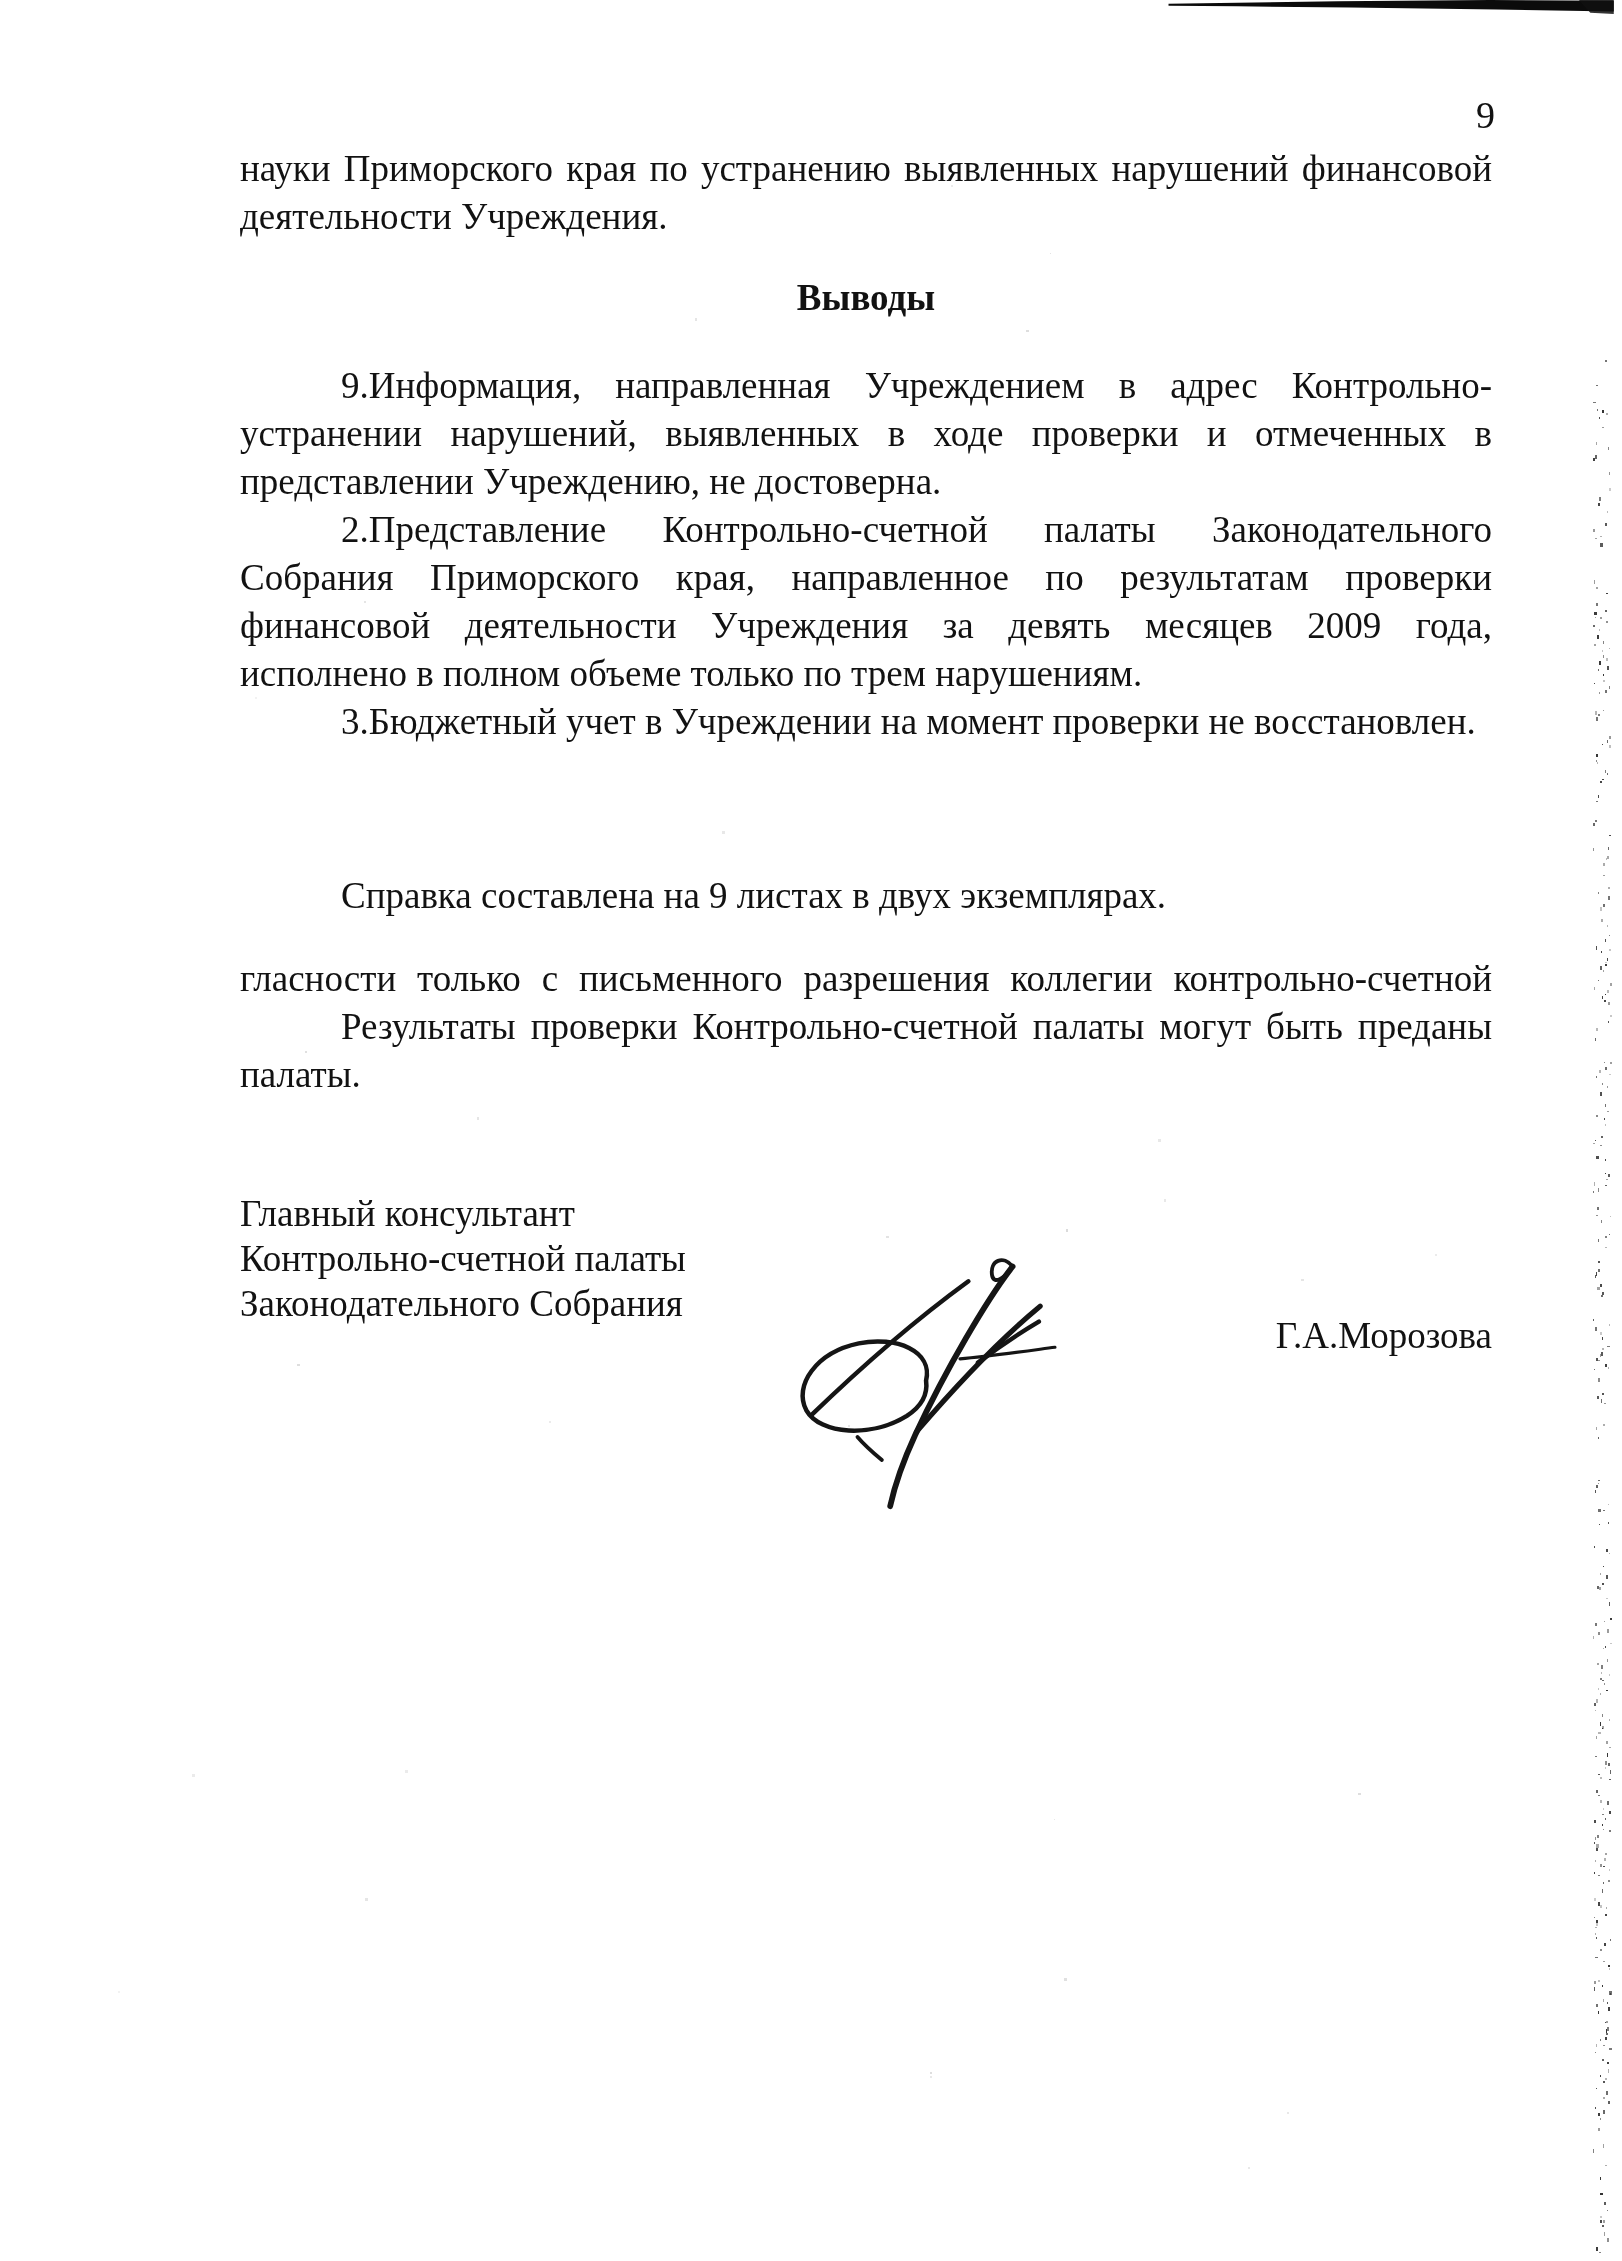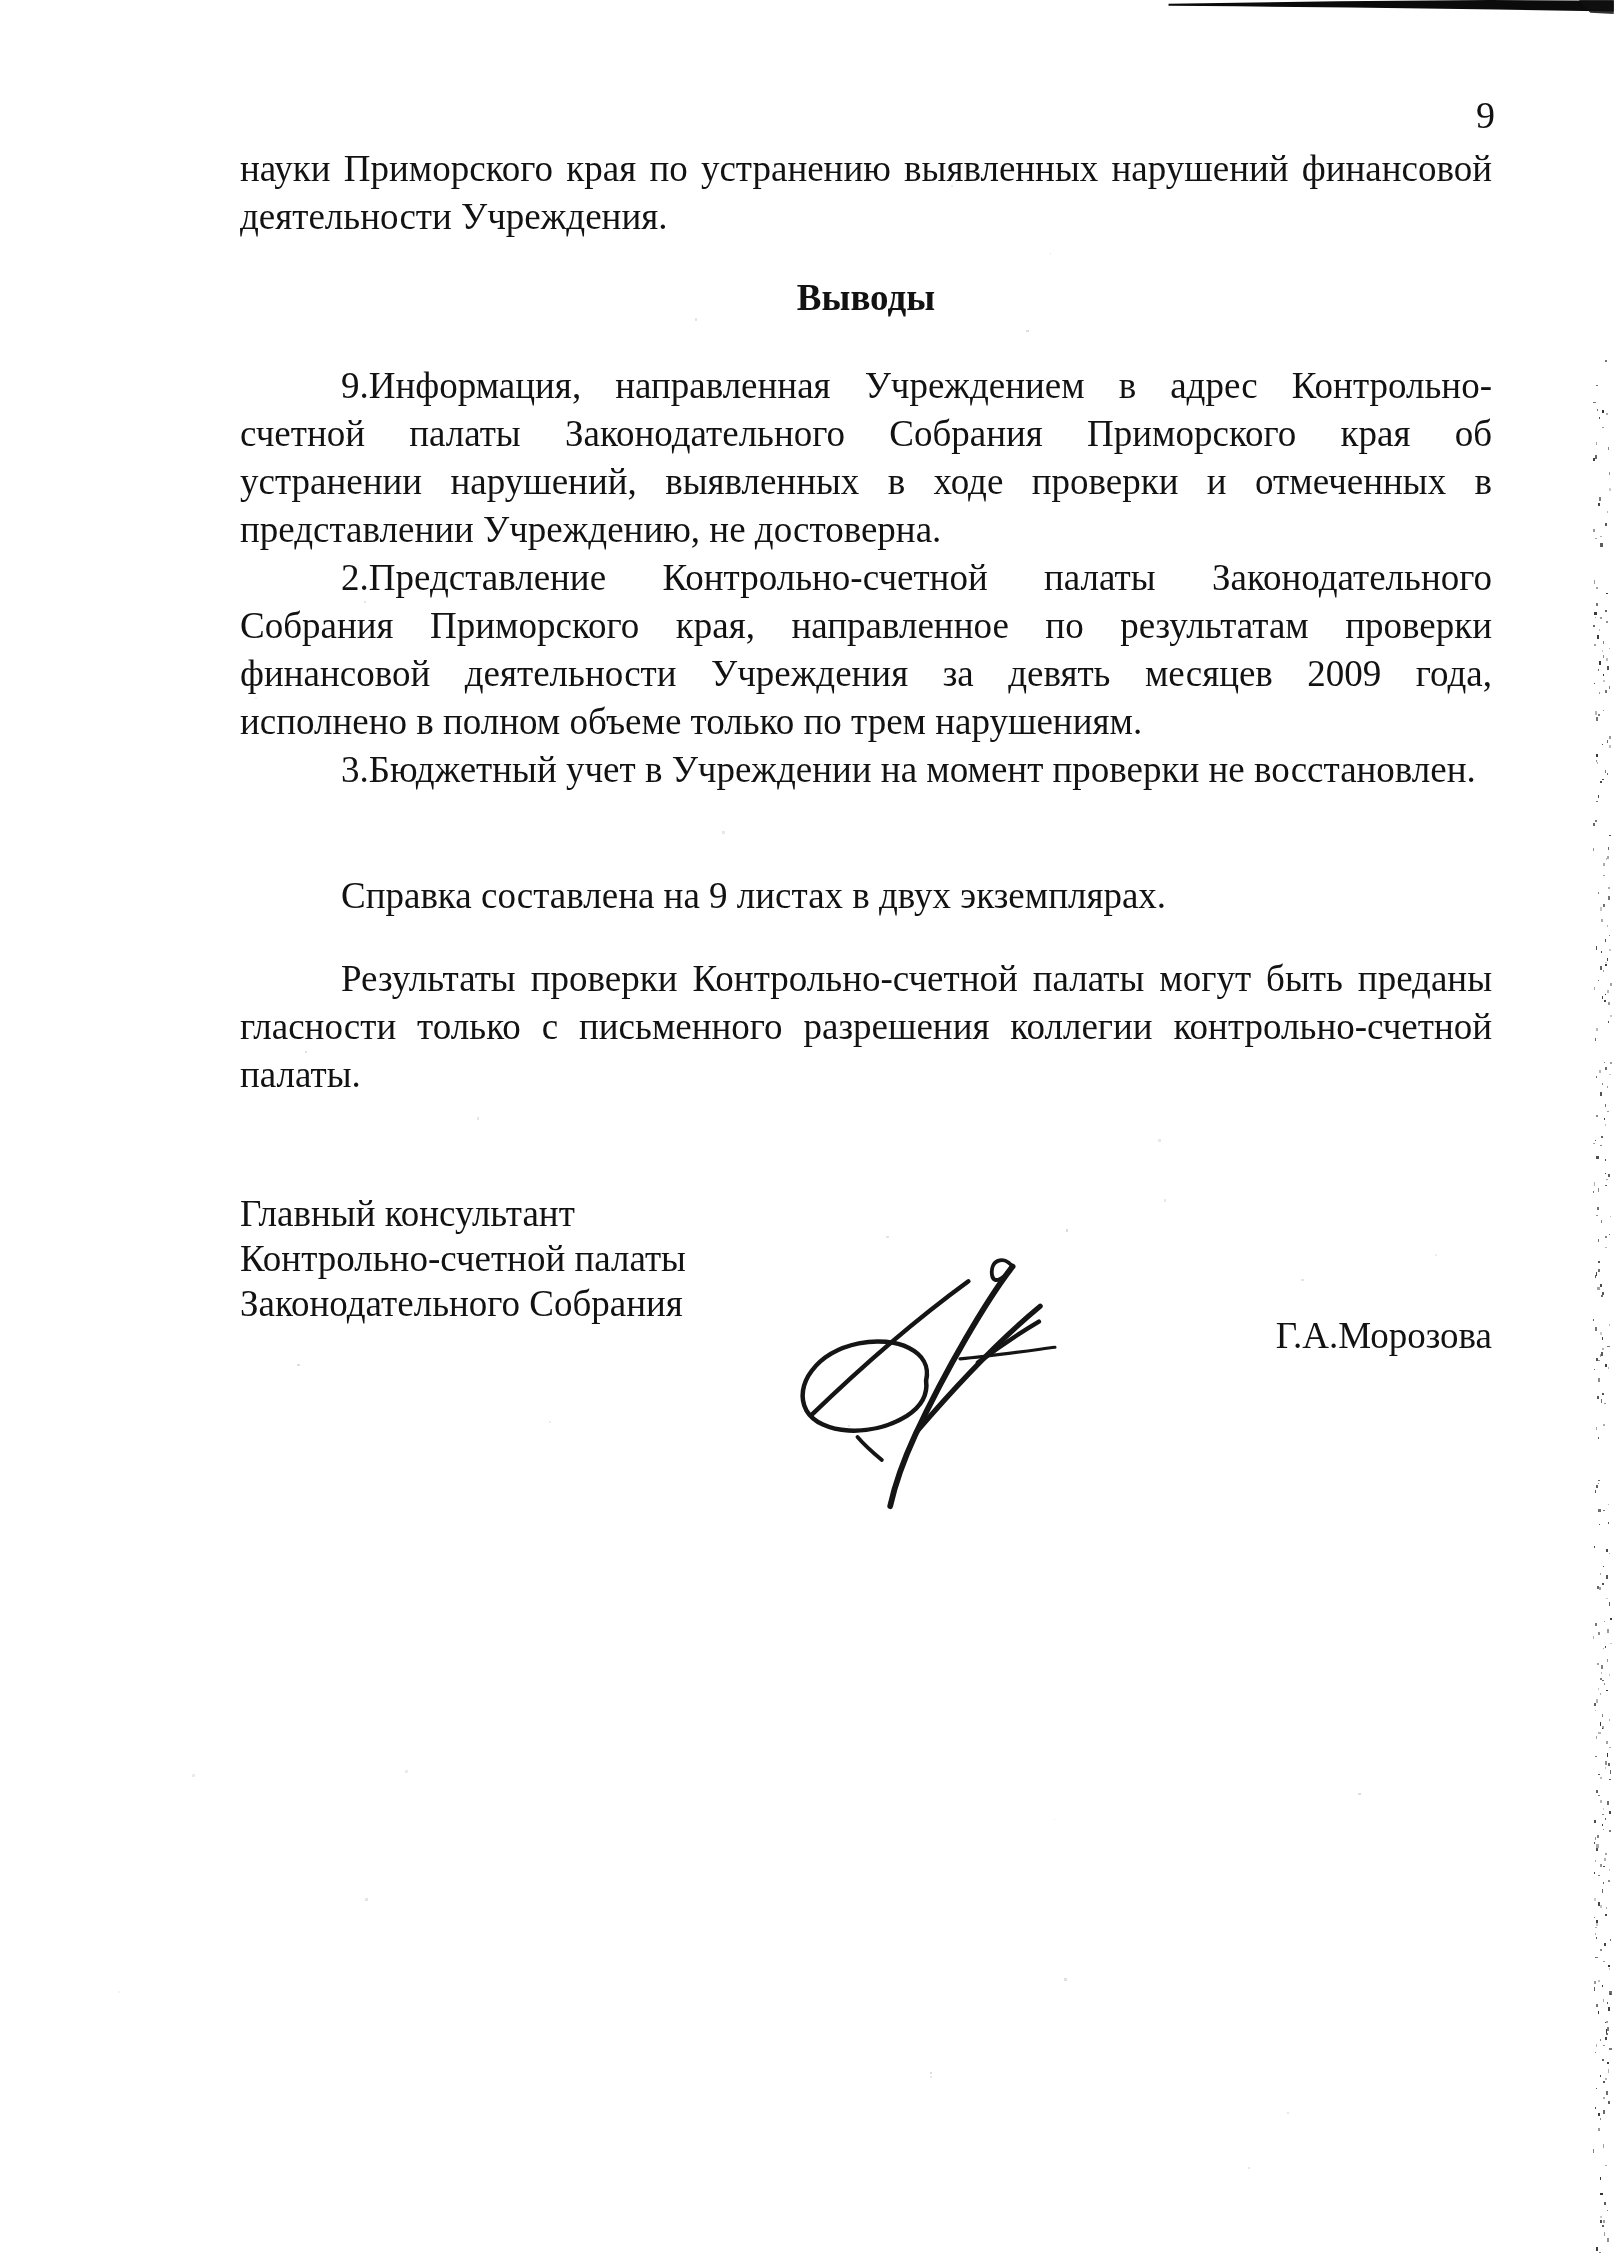--- a/index.html
+++ b/index.html
@@ -65,42 +65,41 @@
 <div id="intro-paragraph" class="abs col">
   <div class="line">науки Приморского края по устранению выявленных нарушений финансовой</div>
   <div class="line left">деятельности Учреждения.</div>
 </div>
 
 <div id="conclusions-heading" class="abs col">Выводы</div>
 
 <div id="conclusions-block" class="abs col">
   <div>
     <div class="line indent">9.Информация, направленная Учреждением в адрес Контрольно-</div>
-    <div class="line">счетной палаты Законодательного Собрания Приморского края об</div>
     <div class="line">устранении нарушений, выявленных в ходе проверки и отмеченных в</div>
     <div class="line left">представлении Учреждению, не достоверна.</div>
   </div>
   <div>
     <div class="line indent">2.Представление Контрольно-счетной палаты Законодательного</div>
     <div class="line">Собрания Приморского края, направленное по результатам проверки</div>
     <div class="line">финансовой деятельности Учреждения за девять месяцев 2009 года,</div>
     <div class="line left">исполнено в полном объеме только по трем нарушениям.</div>
   </div>
   <div>
     <div class="line left indent">3.Бюджетный учет в Учреждении на момент проверки не восстановлен.</div>
   </div>
 </div>
 
 <div id="copies-note" class="abs col">
   <div class="line left indent">Справка составлена на 9 листах в двух экземплярах.</div>
 </div>
 
 <div id="publicity-paragraph" class="abs col">
+  <div class="line">гласности только с письменного разрешения коллегии контрольно-счетной</div>
   <div class="line indent">Результаты проверки Контрольно-счетной палаты могут быть преданы</div>
-  <div class="line">гласности только с письменного разрешения коллегии контрольно-счетной</div>
   <div class="line left">палаты.</div>
 </div>
 
 <div id="signature-titles" class="abs">
   <div class="sigline">Главный консультант</div>
   <div class="sigline">Контрольно-счетной палаты</div>
   <div class="sigline">Законодательного Собрания</div>
 </div>
 
 <svg id="signature-svg" class="abs" width="282" height="282" viewBox="1230 1948 440 440" aria-hidden="true">

